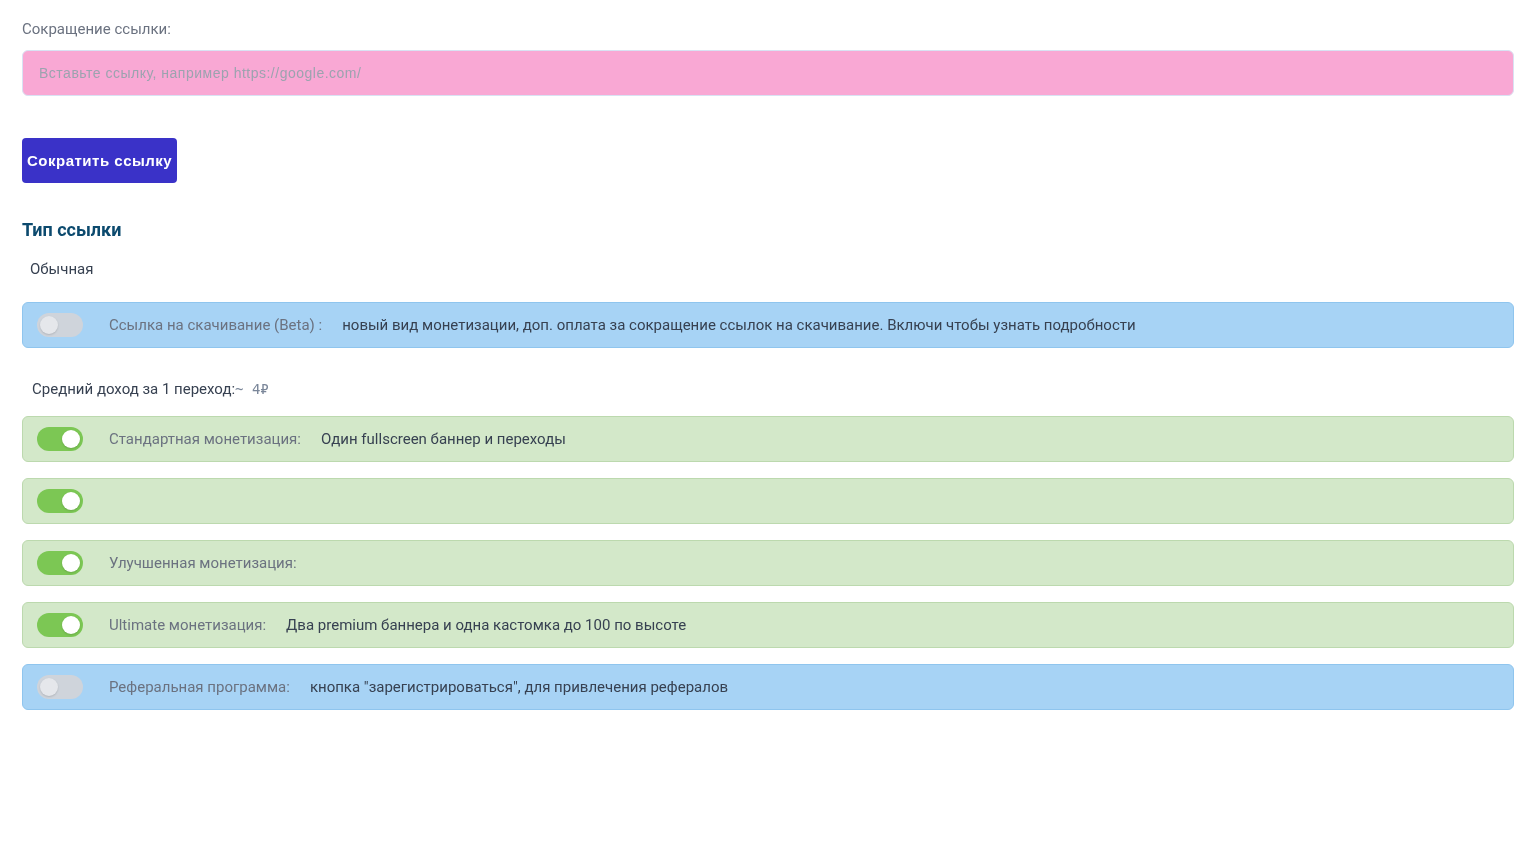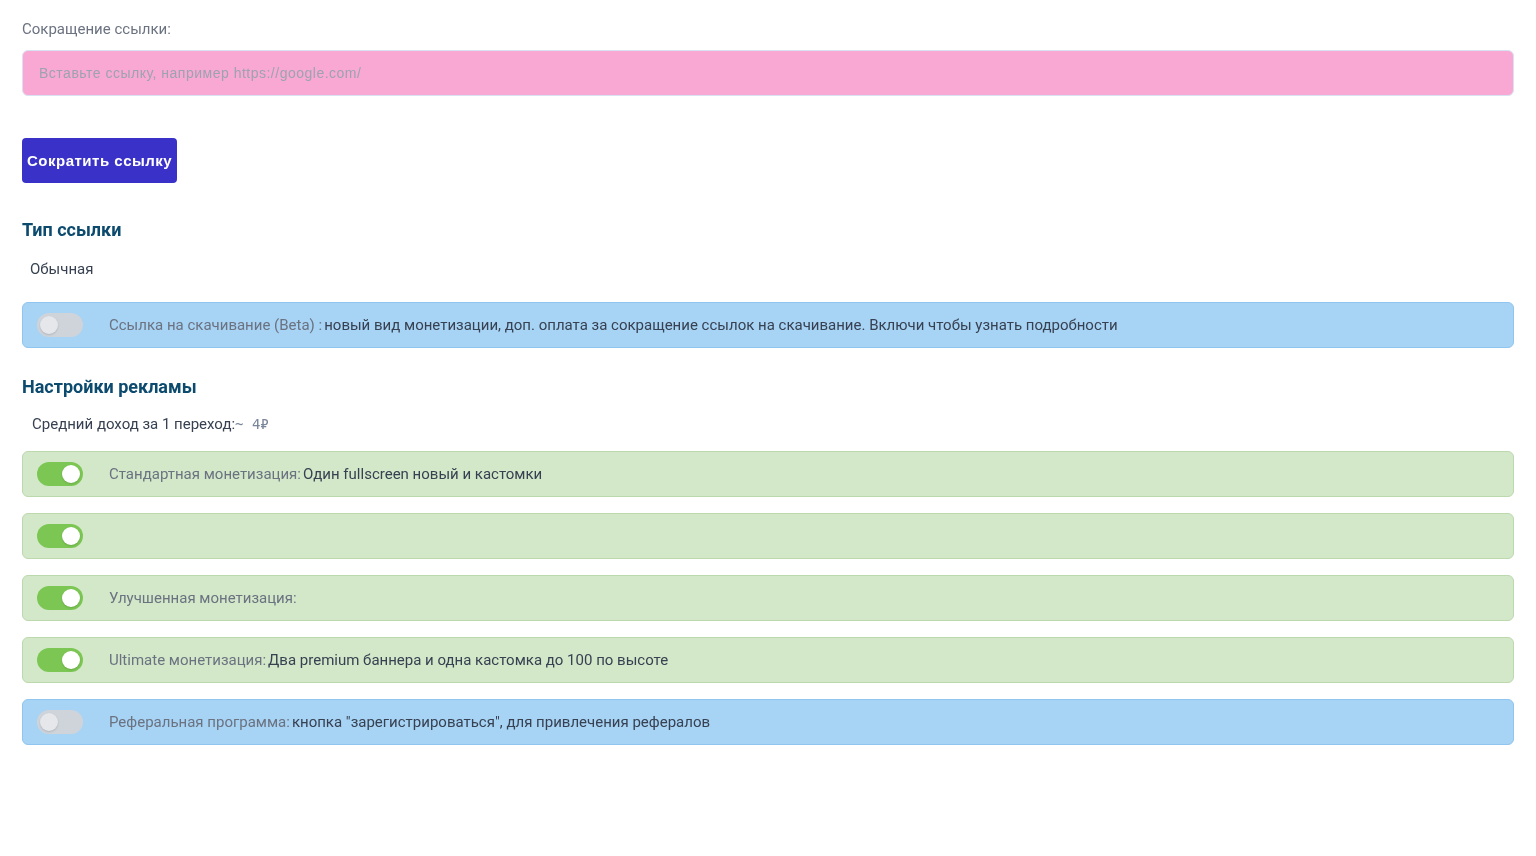--- a/index.html
+++ b/index.html
@@ -98,21 +98,21 @@
 .toggle.on {
   background: #7cc754;
 }
 .toggle.on .knob {
   right: 3px;
 }
 .toggle-text {
   display: flex;
   align-items: baseline;
   flex-wrap: wrap;
-  gap: 2px;
+  gap: 20px;
 }
 .toggle-label {
   color: #6b7280;
   font-size: 15px;
 }
 .toggle-desc {
   color: #374151;
   font-size: 15px;
 }
 .ad-settings {
@@ -149,33 +149,32 @@
   <div class="toggle off">
       <div class="knob"></div>
     </div>
   <div class="toggle-text">
     <span class="toggle-label">Ссылка на скачивание (Beta) :</span>
     <span class="toggle-desc">новый вид монетизации, доп. оплата за сокращение ссылок на скачивание. Включи чтобы узнать подробности</span>
   </div>
 </div>
 
 <div class="ad-settings">
-  <div class="heading">Настройки рекламы</div>
   <div class="avg-line">
     <span>Средний доход за 1 переход:</span>
     <span class="avg-val">~ 4₽</span>
   </div>
 
   <div class="toggle-row green">
     <div class="toggle on">
         <div class="knob"></div>
       </div>
     <div class="toggle-text">
       <span class="toggle-label">Стандартная монетизация:</span>
-      <span class="toggle-desc">Один fullscreen новый и кастомки</span>
+      <span class="toggle-desc">Один fullscreen баннер и переходы</span>
     </div>
   </div>
 
   <div class="toggle-row green">
     <div class="toggle on">
         <div class="knob"></div>
       </div>
   </div>
 
   <div class="toggle-row green">

